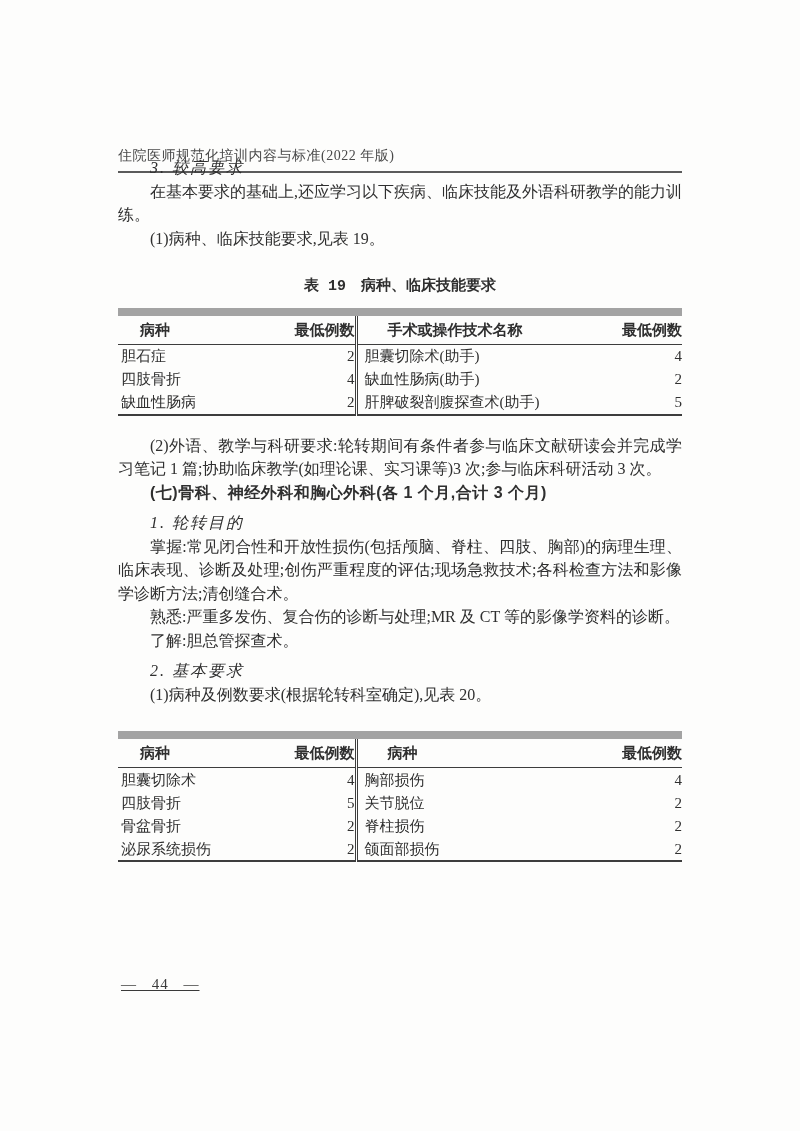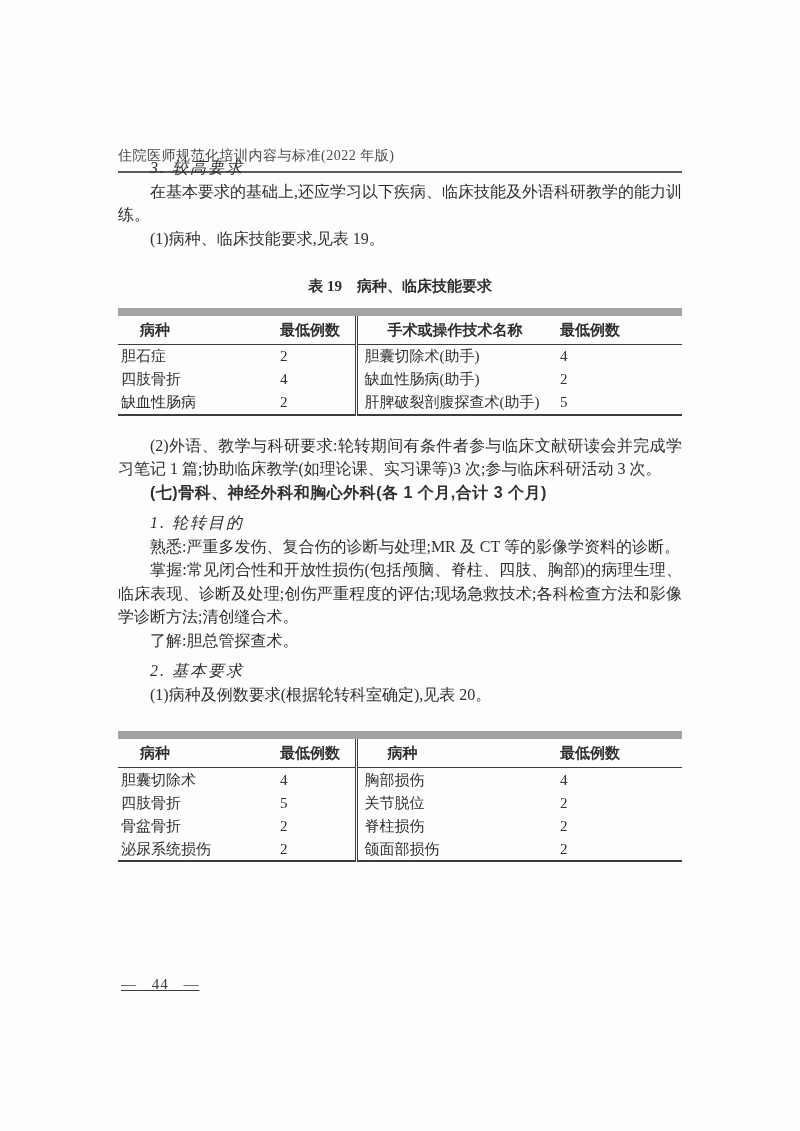--- a/index.html
+++ b/index.html
@@ -20,39 +20,39 @@
   .content p{margin:0;text-indent:2em;}
   .kai{font-style:italic;letter-spacing:2px;margin-top:7px !important;}
   .bold-heading{
     font-weight:bold;letter-spacing:.5px;
     font-family:"Liberation Sans","DejaVu Sans",sans-serif;
   }
   .table-block{margin-top:25px;margin-bottom:18px;}
   .table-caption{
     text-align:center;text-indent:0 !important;
     font-weight:bold;font-size:15px;margin:0 0 9px 0 !important;
-    font-family:Liberation Serif, serif;
+    font-family:Liberation Mono, monospace;
   }
   table.doc-table{
     width:564px;border-collapse:collapse;table-layout:fixed;
     border-top:8px solid #a3a3a3;border-bottom:2px solid #3d3d3d;
     font-size:15px;line-height:18px;
   }
   table.doc-table td{padding:0;vertical-align:middle;}
   table.doc-table thead td{
     height:28px;font-weight:bold;border-bottom:1px solid #3d3d3d;
     font-family:"Liberation Sans","DejaVu Sans",sans-serif;
   }
   table.doc-table tbody td{height:23px;}
   td.c-divider{border-left:3px double #3d3d3d;}
   td.h-name-left{padding-left:22px !important;}
   td.h-name-right{padding-left:30px !important;}
   td.d-name-left{padding-left:3px !important;}
   td.d-name-right{padding-left:7px !important;}
-  td.c-num{text-align:left;}
+  td.c-num{text-align:right;}
   .page-number{
     position:absolute;left:121px;top:976px;
     font-size:15px;color:#3a3a3a;word-spacing:10px;letter-spacing:1px;text-decoration:underline;
   }
 </style>
 </head>
 <body>
 
 <div class="running-header">
   <span>住院医师规范化培训内容与标准(2022 年版)</span>
@@ -100,22 +100,22 @@
           <td class="c-divider d-name-right">肝脾破裂剖腹探查术(助手)</td>
           <td class="c-num">5</td>
         </tr>
       </tbody>
     </table>
   </div>
 
   <p>(2)外语、教学与科研要求:轮转期间有条件者参与临床文献研读会并完成学习笔记 1 篇;协助临床教学(如理论课、实习课等)3 次;参与临床科研活动 3 次。</p>
   <p class="bold-heading">(七)骨科、神经外科和胸心外科(各 1 个月,合计 3 个月)</p>
   <p class="kai">1. 轮转目的</p>
+  <p>掌握:常见闭合性和开放性损伤(包括颅脑、脊柱、四肢、胸部)的病理生理、临床表现、诊断及处理;创伤严重程度的评估;现场急救技术;各科检查方法和影像学诊断方法;清创缝合术。</p>
   <p>熟悉:严重多发伤、复合伤的诊断与处理;MR 及 CT 等的影像学资料的诊断。</p>
-  <p>掌握:常见闭合性和开放性损伤(包括颅脑、脊柱、四肢、胸部)的病理生理、临床表现、诊断及处理;创伤严重程度的评估;现场急救技术;各科检查方法和影像学诊断方法;清创缝合术。</p>
   <p>了解:胆总管探查术。</p>
   <p class="kai">2. 基本要求</p>
   <p>(1)病种及例数要求(根据轮转科室确定),见表 20。</p>
 
   <div class="table-block">
     <table class="doc-table">
       <colgroup>
           <col style="width:162px">
           <col style="width:76px">
           <col style="width:204px">

